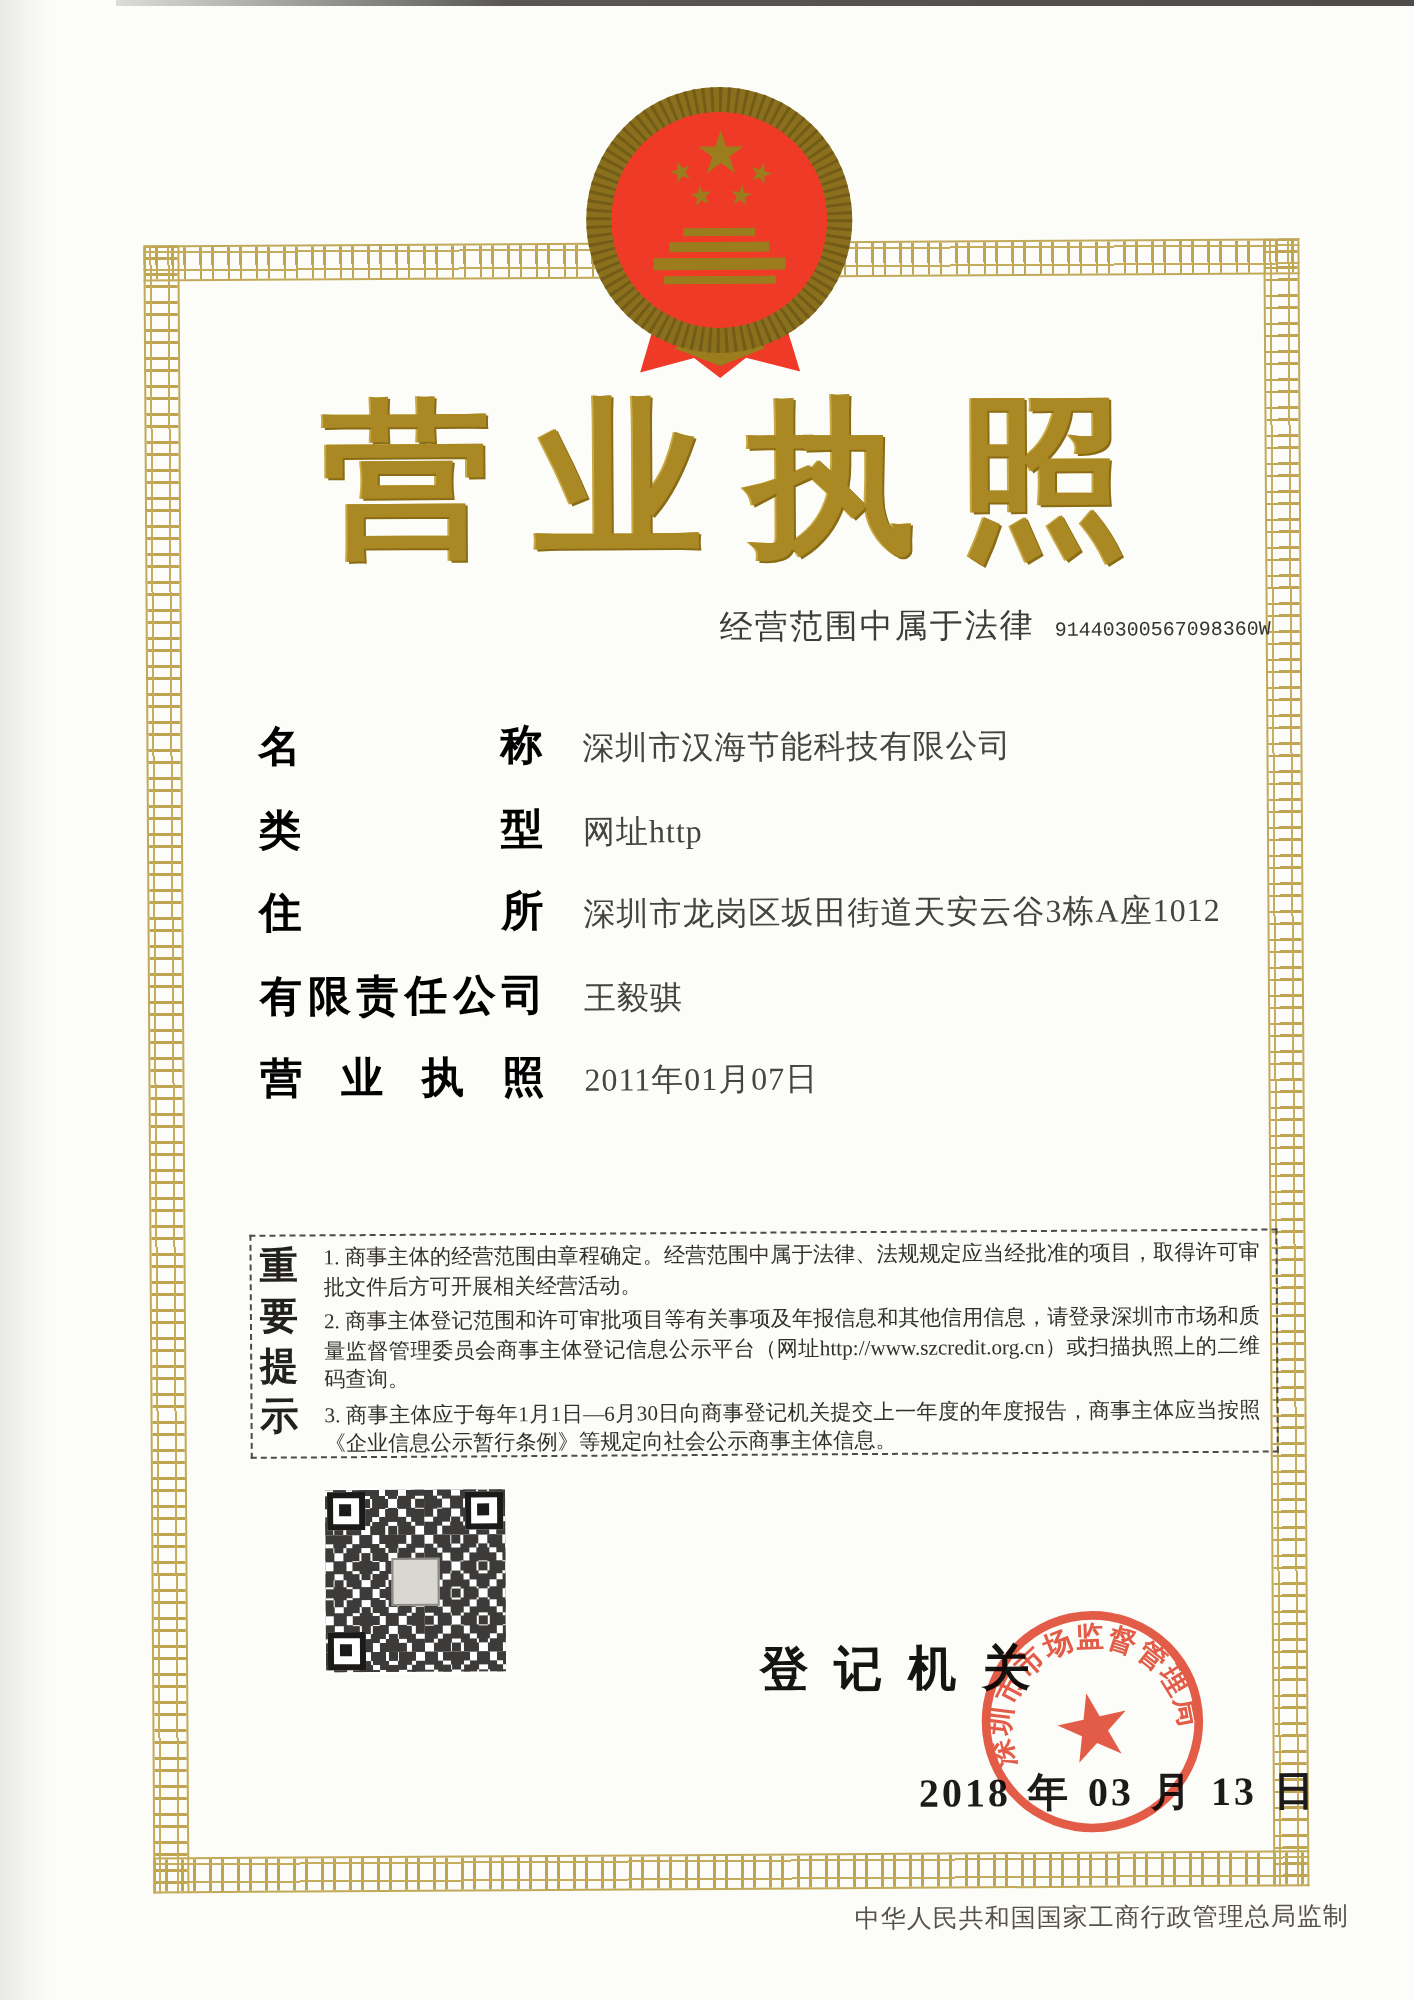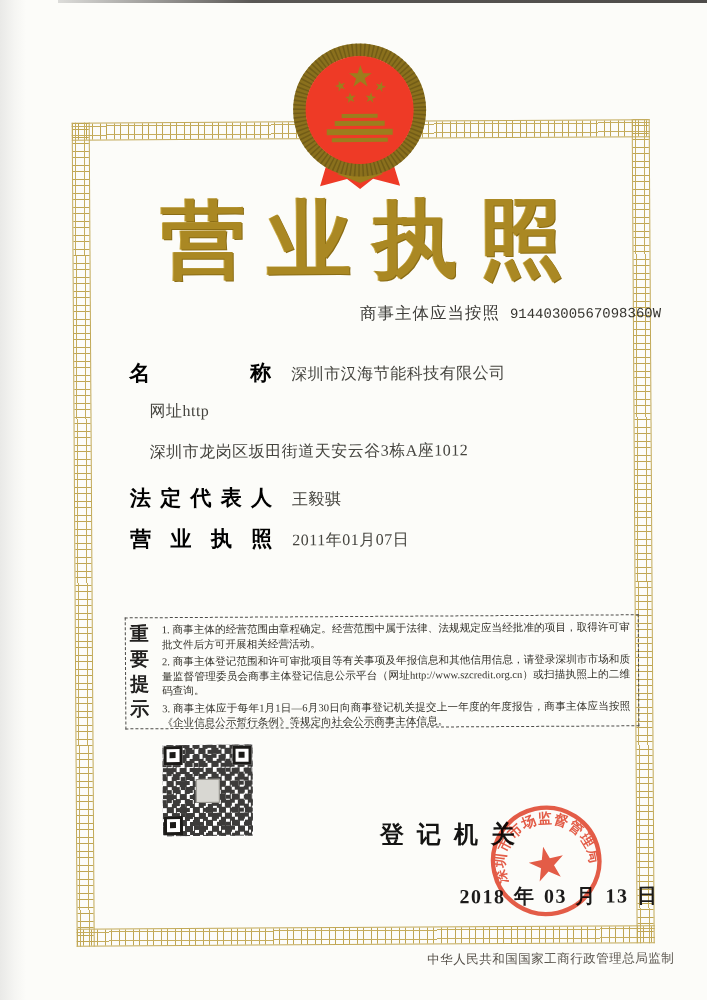--- a/index.html
+++ b/index.html
@@ -43,21 +43,21 @@
     position:absolute;left:75px;top:194px;width:578px;margin:0;
     text-align:center;font-size:84px;line-height:1.08;font-weight:900;
     font-family:"DejaVu Sans","Liberation Sans",sans-serif;
     color:#aa8823;letter-spacing:22px;text-indent:22px;
     text-shadow:1px 1px 0 #8a6c15, -1px 0 0 #c9a944;
   }
 
   
   .credit{position:absolute;left:361px;top:303px;white-space:nowrap;color:#3d3c39;}
   .credit .lab{font-size:16.5px;letter-spacing:1px;}
-  .credit .num{font-family:"Liberation Mono","DejaVu Sans Mono",monospace;font-size:14px;margin-left:6px;color:#35342f;margin-top:13px;}
+  .credit .num{font-family:"Liberation Mono","DejaVu Sans Mono",monospace;font-size:10px;margin-left:6px;color:#35342f;margin-top:13px;}
 
   
   .fields{position:absolute;left:130px;top:358px;width:510px;}
   .frow{display:flex;align-items:baseline;height:41.5px;}
   .flab{
     width:142px;flex:none;font-size:21px;font-weight:700;color:#000000;
     text-align:justify;text-align-last:justify;letter-spacing:0;
   }
   .fval{margin-left:20px;font-size:16px;color:#45443f;letter-spacing:.5px;white-space:nowrap;}
 
@@ -137,37 +137,39 @@
         <rect x="57" y="78" width="36" height="4"></rect>
         <rect x="50" y="85" width="50" height="5"></rect>
         <rect x="42" y="93" width="66" height="6"></rect>
         <rect x="47" y="102" width="56" height="4"></rect>
       </g>
     </svg>
 
     <h1 class="title">营业执照</h1>
 
     <div class="credit">
-      <span class="lab">商事主体应当按照</span>
+      <span class="lab">经营范围中属于法律</span>
       <span class="num">91440300567098360W</span>
     </div>
 
     <div class="fields">
       <div class="frow">
         <div class="flab">名称</div>
         <div class="fval">深圳市汉海节能科技有限公司</div>
       </div>
       <div class="frow">
+        <div class="flab">类型</div>
         <div class="fval">网址http</div>
       </div>
       <div class="frow">
+        <div class="flab">住所</div>
         <div class="fval">深圳市龙岗区坂田街道天安云谷3栋A座1012</div>
       </div>
       <div class="frow">
-        <div class="flab">法定代表人</div>
+        <div class="flab">有限责任公司</div>
         <div class="fval">王毅骐</div>
       </div>
       <div class="frow">
         <div class="flab">营业执照</div>
         <div class="fval">2011年01月07日</div>
       </div>
     </div>
 
     <div class="notice">
       <div class="notice-side">

